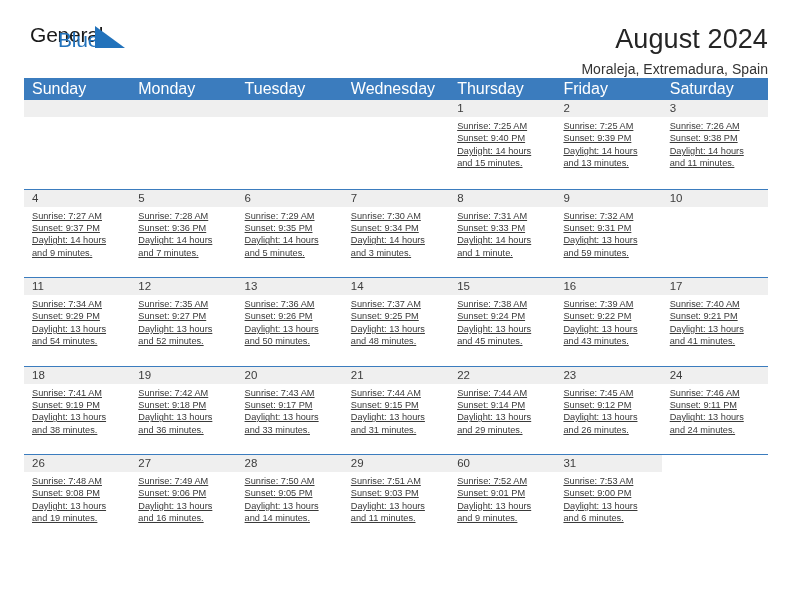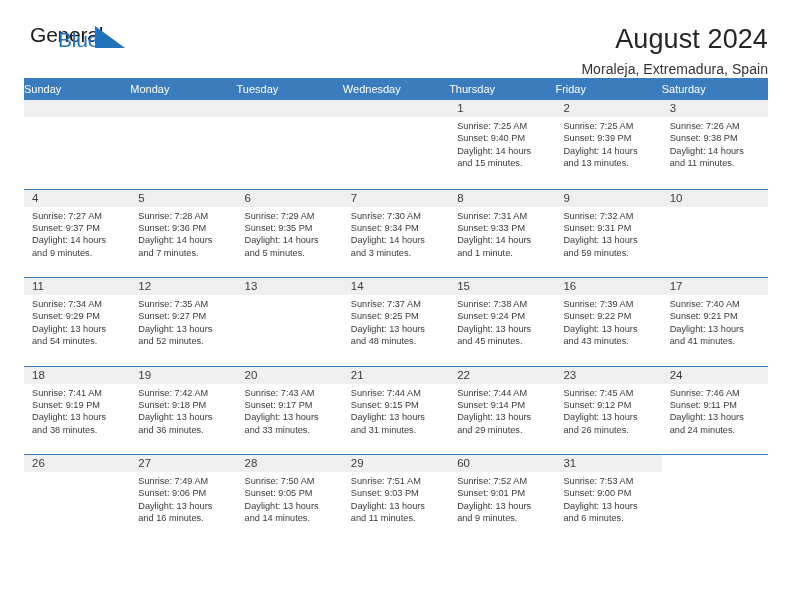--- a/index.html
+++ b/index.html
@@ -90,23 +90,23 @@
   }
 
   .weekday-row {
     display: grid;
     grid-template-columns: repeat(7, 1fr);
     background: #3b7cbe;
     height: 22px;
   }
   .weekday {
     color: #ffffff;
-    font-size: 11px;
+    font-size: 16px;
     line-height: 22px;
-    padding-left: 0;
+    padding-left: 8px;
     white-space: nowrap;
   }
 
   .week-row {
     display: grid;
     grid-template-columns: repeat(7, 1fr);
     border-top: 1.4px solid #3b7cbe;
     height: 88.5px;
   }
   .week-row.first { border-top: none; }
@@ -126,20 +126,21 @@
     padding-left: 8px;
   }
   .day-cell.empty .day-num { color: transparent; }
 
   .day-info {
     padding: 3px 8px 0 8px;
     font-size: 9.2px;
     line-height: 12.4px;
     color: #3a3a3a;
     white-space: pre-line;
+    text-decoration: underline;
   }
 </style>
 </head>
 <body>
 
 <div class="page">
 
   <div class="topbar">
 
     <div class="logo">
@@ -251,20 +252,23 @@
 Daylight: 13 hours and 54 minutes.</div>
           </div>
           <div class="day-cell">
             <div class="day-num">12</div>
             <div class="day-info">Sunrise: 7:35 AM
 Sunset: 9:27 PM
 Daylight: 13 hours and 52 minutes.</div>
           </div>
           <div class="day-cell">
             <div class="day-num">13</div>
+            <div class="day-info">Sunrise: 7:36 AM
+Sunset: 9:26 PM
+Daylight: 13 hours and 50 minutes.</div>
           </div>
           <div class="day-cell">
             <div class="day-num">14</div>
             <div class="day-info">Sunrise: 7:37 AM
 Sunset: 9:25 PM
 Daylight: 13 hours and 48 minutes.</div>
           </div>
           <div class="day-cell">
             <div class="day-num">15</div>
             <div class="day-info">Sunrise: 7:38 AM
@@ -324,20 +328,23 @@
           <div class="day-cell">
             <div class="day-num">24</div>
             <div class="day-info">Sunrise: 7:46 AM
 Sunset: 9:11 PM
 Daylight: 13 hours and 24 minutes.</div>
           </div>
         </div>
         <div class="week-row">
           <div class="day-cell">
             <div class="day-num">26</div>
+            <div class="day-info">Sunrise: 7:48 AM
+Sunset: 9:08 PM
+Daylight: 13 hours and 19 minutes.</div>
           </div>
           <div class="day-cell">
             <div class="day-num">27</div>
             <div class="day-info">Sunrise: 7:49 AM
 Sunset: 9:06 PM
 Daylight: 13 hours and 16 minutes.</div>
           </div>
           <div class="day-cell">
             <div class="day-num">28</div>
             <div class="day-info">Sunrise: 7:50 AM

